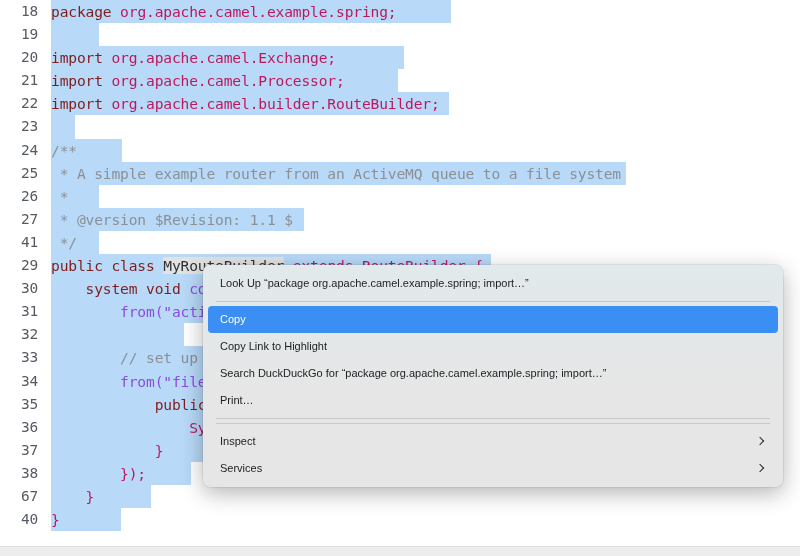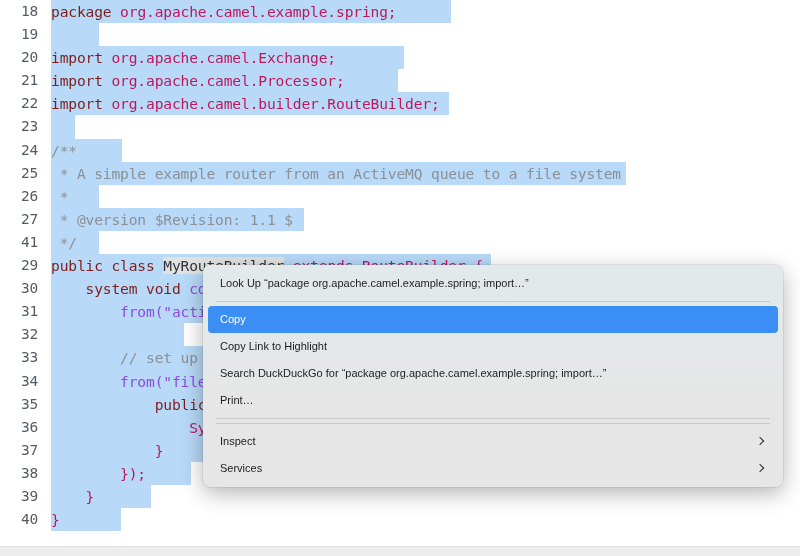--- a/index.html
+++ b/index.html
@@ -175,21 +175,21 @@
       <div class="code-line"><div class="gutter">29</div><div class="code-text"><span class="sel" style="min-width: 440px;"><span class="kw">public class </span><span class="clsname">MyRouteBuilder</span><span class="ident"> extends RouteBuilder {</span></span></div></div>
       <div class="code-line"><div class="gutter">30</div><div class="code-text"><span class="sel" style="min-width: 420px;"><span class="kw">    system void </span><span class="fn">configure() {</span></span></div></div>
       <div class="code-line"><div class="gutter">31</div><div class="code-text"><span class="sel" style="min-width: 400px;"><span class="ident">        </span><span class="fn">from("activemq:example.A").to("activemq:example.B");</span></span></div></div>
       <div class="code-line"><div class="gutter">32</div><div class="code-text"><span class="sel" style="min-width: 133px;"><span class="ident">            </span></span></div></div>
       <div class="code-line"><div class="gutter">33</div><div class="code-text"><span class="sel" style="min-width: 340px;"><span class="cmt">        // set up a listener on the file component</span></span></div></div>
       <div class="code-line"><div class="gutter">34</div><div class="code-text"><span class="sel" style="min-width: 380px;"><span class="ident">        </span><span class="fn">from("file://test").process(new Processor() {</span></span></div></div>
       <div class="code-line"><div class="gutter">35</div><div class="code-text"><span class="sel" style="min-width: 330px;"><span class="kw">            public </span><span class="ident">void process(Exchange e) throws Exception {</span></span></div></div>
       <div class="code-line"><div class="gutter">36</div><div class="code-text"><span class="sel" style="min-width: 290px;"><span class="ident">                System.out.println("Received exchange: ");</span></span></div></div>
       <div class="code-line"><div class="gutter">37</div><div class="code-text"><span class="sel" style="min-width: 190px;"><span class="ident">            }</span></span></div></div>
       <div class="code-line"><div class="gutter">38</div><div class="code-text"><span class="sel" style="min-width: 140px;"><span class="ident">        });</span></span></div></div>
-      <div class="code-line"><div class="gutter">39</div><div class="code-text"><span class="sel" style="min-width: 100px;"><span class="ident">    }</span></span></div></div>
+      <div class="code-line"><div class="gutter">67</div><div class="code-text"><span class="sel" style="min-width: 100px;"><span class="ident">    }</span></span></div></div>
       <div class="code-line"><div class="gutter">40</div><div class="code-text"><span class="sel" style="min-width: 70px;"><span class="ident">}</span></span></div></div>
     </div>
   <div class="bottom-band"></div>
 
   <div id="context-menu">
       <div class="menu-item">
         <span class="label">Look Up “package org.apache.camel.example.spring;  import…”</span>
       </div>
       <div class="menu-sep"></div>
       <div class="menu-item selected">

